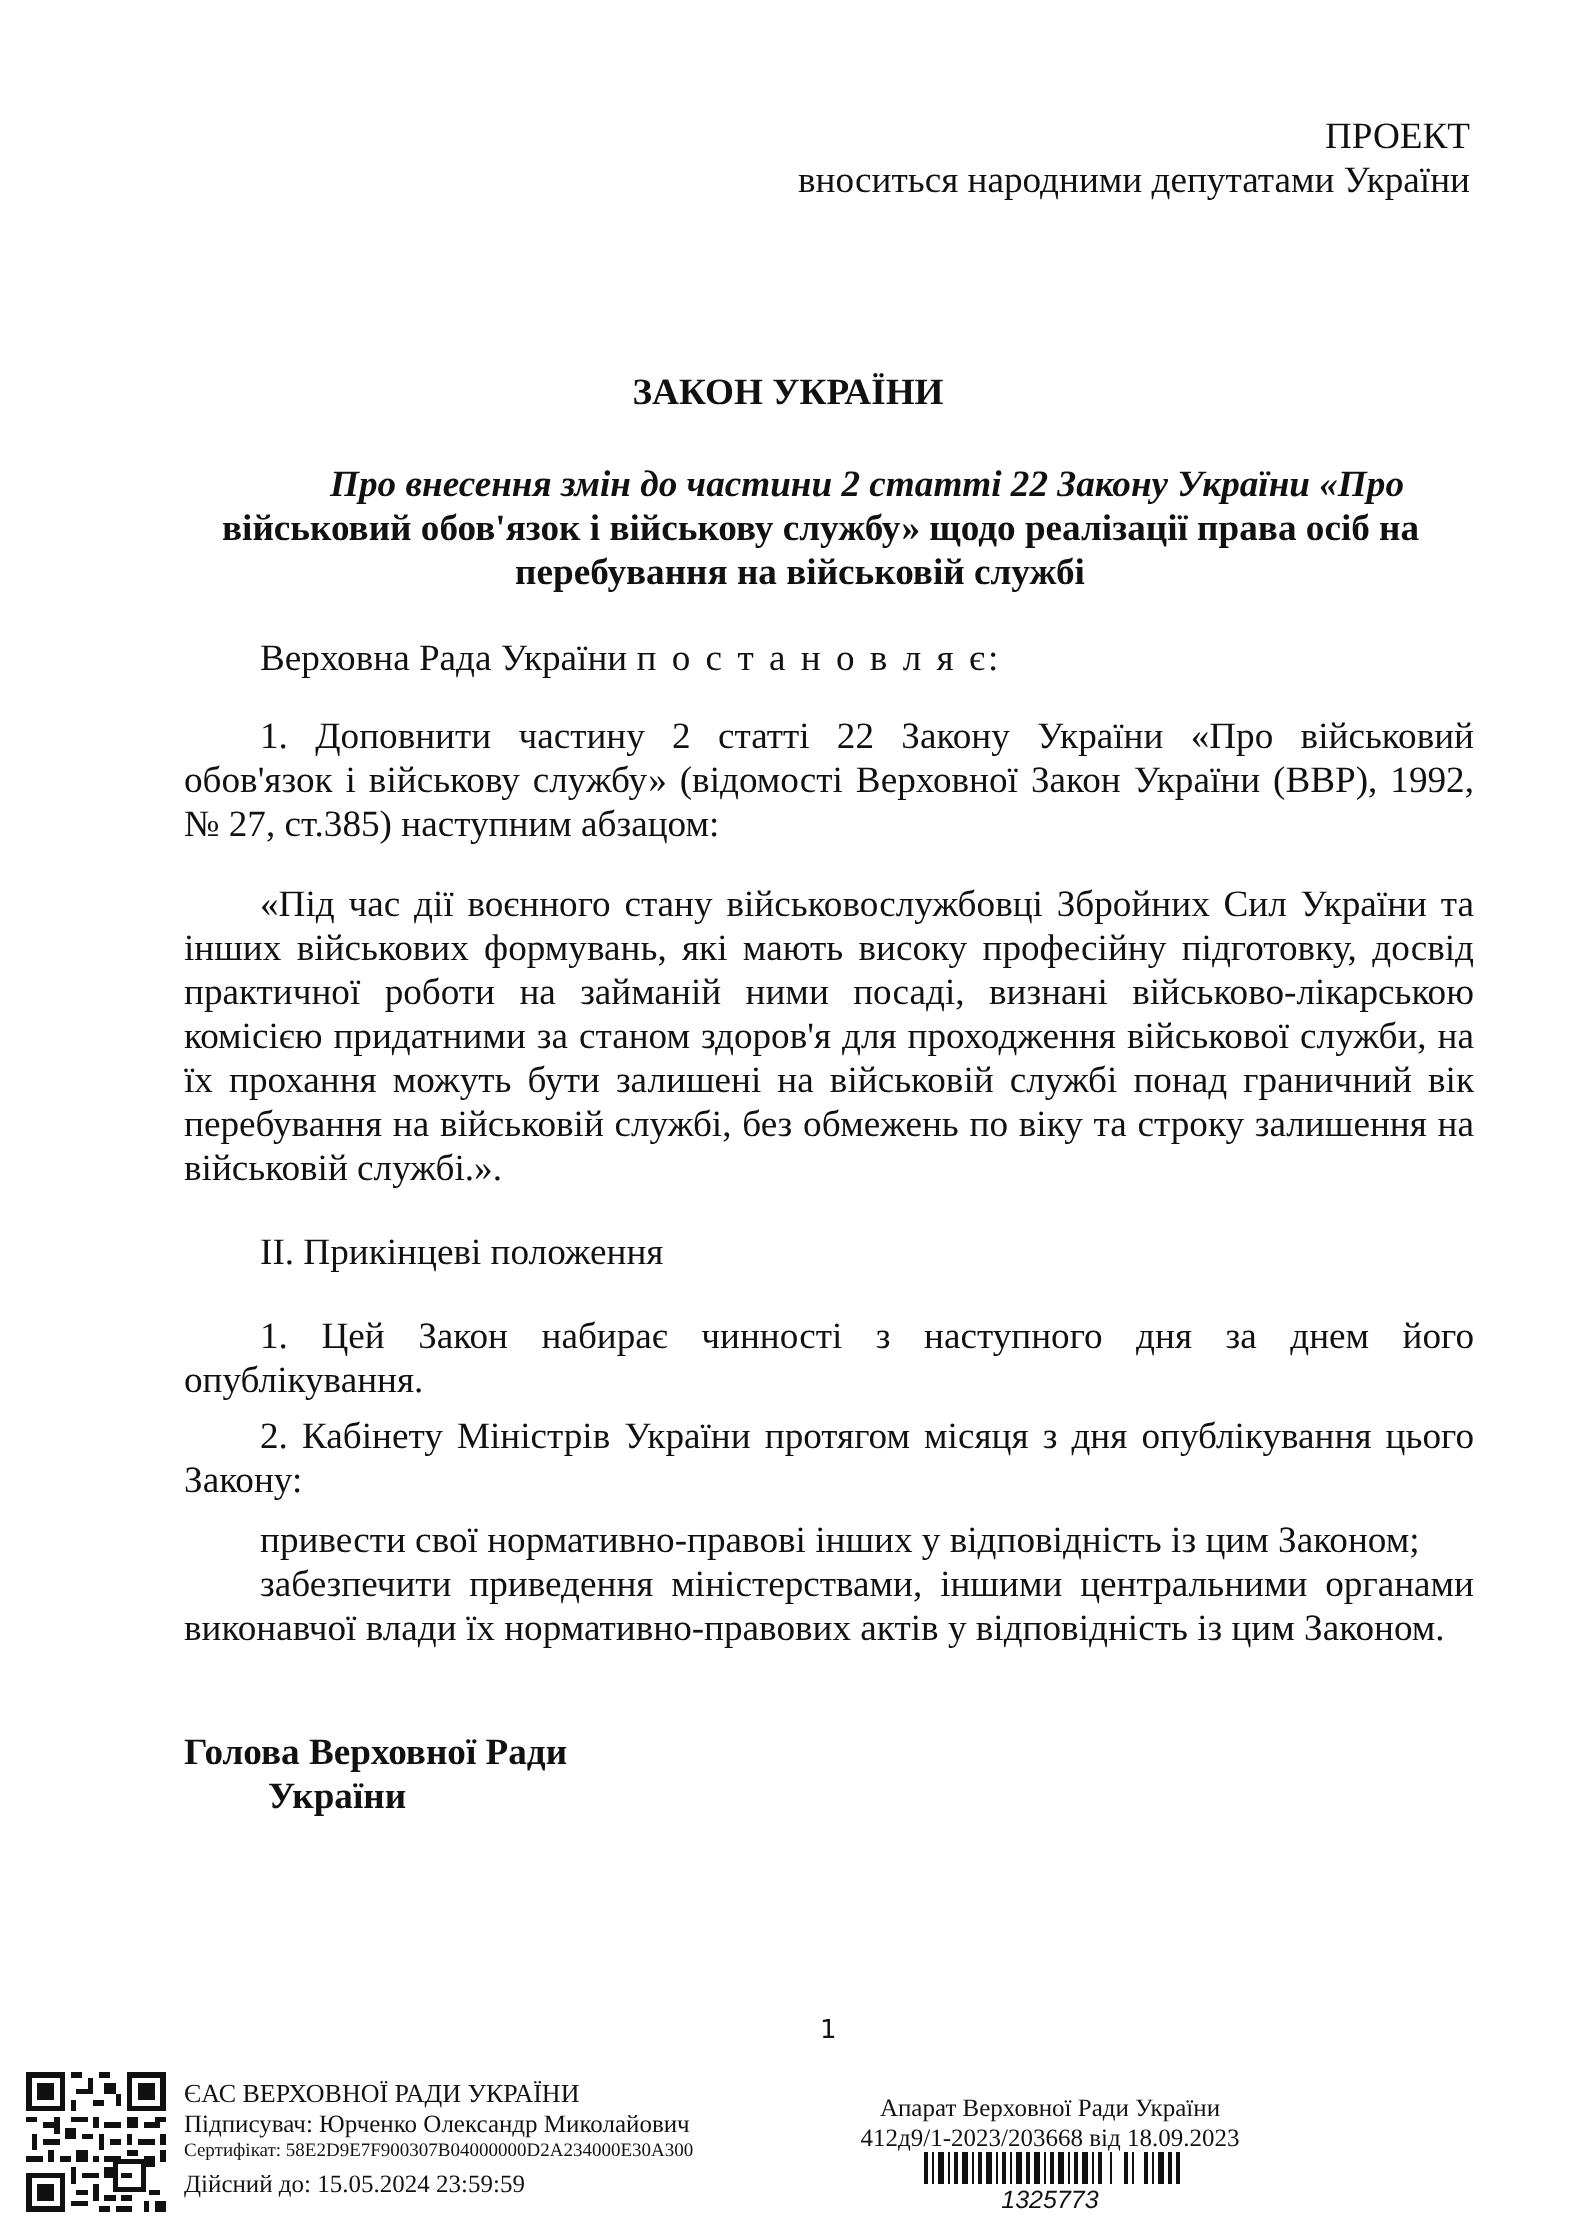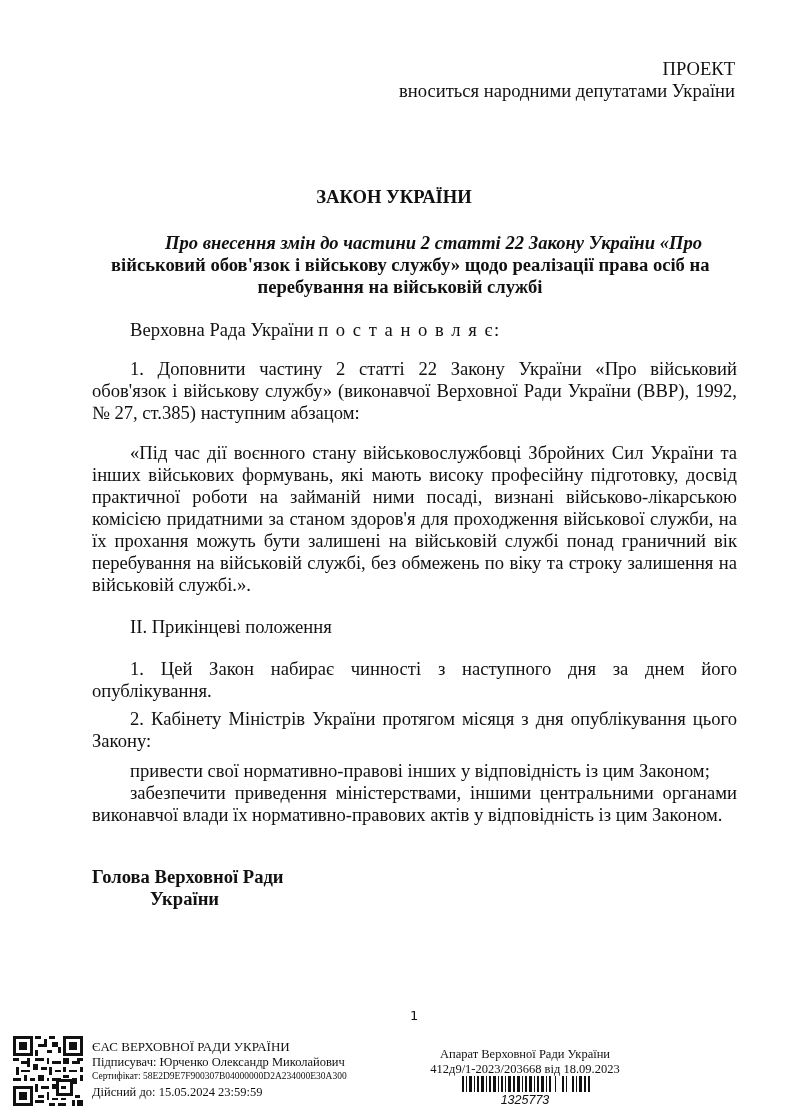--- a/index.html
+++ b/index.html
@@ -27,21 +27,21 @@
 
 <div class="line bold" style="left:165px; top:232px;font-style:italic;">Про внесення змін до частини 2 статті 22 Закону України «Про</div>
 <div class="line bold" style="left:111px; top:254px;">військовий обов'язок і військову службу» щодо реалізації права осіб на</div>
 <div class="line bold center" style="left:0; width:800px; top:276px;">перебування на військовій службі</div>
 
 <div class="line" style="left:130px; top:319px;">
   <span>Верховна Рада України </span><span class="spaced" style="letter-spacing:1.5px;">п о с т а н о в л я є:</span>
 </div>
 
 <div class="just" style="left:130px; width:607px; top:358px;">1.        Доповнити частину 2 статті 22  Закону України «Про військовий</div>
-<div class="just" style="top:380px;">обов'язок і військову службу» (виконавчої Верховної Ради України (ВВР), 1992,</div>
+<div class="just" style="top:380px;">обов'язок і військову службу» (відомості Верховної Закон України (ВВР), 1992,</div>
 <div class="line" style="left:92px; top:402px;">№ 27, ст.385) наступним абзацом:</div>
 
 <div class="just" style="left:130px; width:607px; top:442px;">«Під час дії воєнного стану  військовослужбовці Збройних Сил України та</div>
 <div class="just" style="top:464px;">інших військових формувань, які мають високу професійну підготовку, досвід</div>
 <div class="just" style="top:486px;">практичної роботи на займаній ними посаді, визнані військово-лікарською</div>
 <div class="just" style="top:508px;">комісією придатними за станом здоров'я для проходження військової служби, на</div>
 <div class="just" style="top:530px;">їх прохання можуть бути залишені на військовій службі понад граничний вік</div>
 <div class="just" style="top:552px;">перебування на військовій службі, без обмежень по віку та строку залишення на</div>
 <div class="line" style="left:92px; top:574px;">військовій службі.».</div>
 
@@ -51,21 +51,21 @@
 <div class="line" style="left:92px; top:680px;">опублікування.</div>
 
 <div class="just" style="left:130px; width:607px; top:708px;">2. Кабінету Міністрів України протягом місяця з дня опублікування цього</div>
 <div class="line" style="left:92px; top:730px;">Закону:</div>
 
 <div class="line" style="left:130px; top:760px;">привести свої нормативно-правові інших у відповідність із цим Законом;</div>
 <div class="just" style="left:130px; width:607px; top:782px;">забезпечити приведення міністерствами, іншими центральними органами</div>
 <div class="line" style="left:92px; top:804px;">виконавчої влади їх нормативно-правових актів у відповідність із цим Законом.</div>
 
 <div class="line bold" style="left:92px; top:866px;">Голова Верховної Ради</div>
-<div class="line bold" style="left:150px; top:888px;">України</div>
+<div class="line bold" style="left:134px; top:888px;">України</div>
 
 <div class="pagenum">1</div>
 
 <svg class="qr" viewBox="0 0 25 25" shape-rendering="crispEdges">
   <rect x="0" y="0" width="25" height="25" fill="#fff"></rect>
   <g fill="#111">
 
     <path d="M0 0h7v7H0z M1 1v5h5V1z" fill-rule="evenodd"></path>
       <rect x="2" y="2" width="3" height="3"></rect>
     <path d="M18 0h7v7h-7z M19 1v5h5V1z" fill-rule="evenodd"></path>

